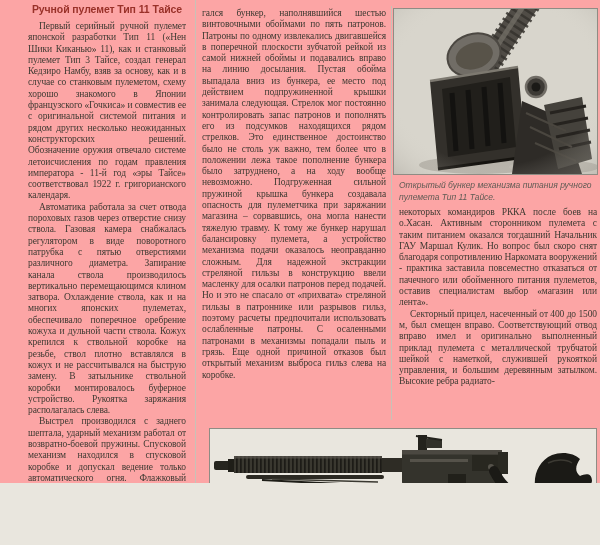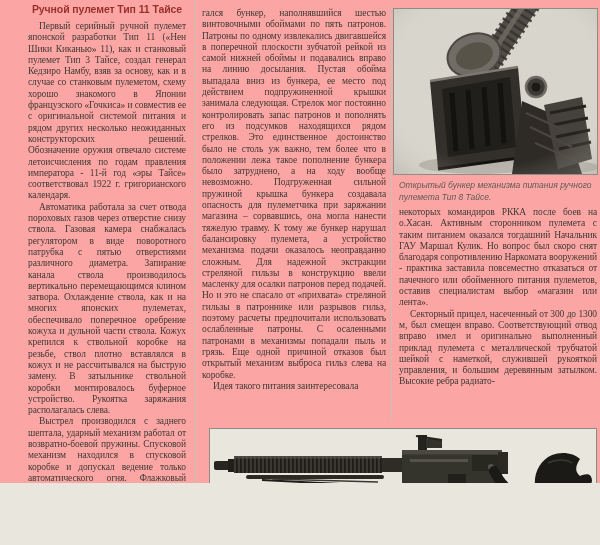--- a/index.html
+++ b/index.html
@@ -48,21 +48,20 @@
   <div class="col col1">
     <h1 class="title">Ручной пулемет Тип 11 Тайсе</h1>
     <p>Первый серийный ручной пулемет японской разработки Тип 11 («Нен Шики Киканью» 11), как и станковый пулемет Тип 3 Тайсе, создал генерал Кедзиро Намбу, взяв за основу, как и в случае со станковым пулеметом, схему хорошо знакомого в Японии французского «Гочкиса» и совместив ее с оригинальной системой питания и рядом других несколько неожиданных конструкторских решений. Обозначение оружия отвечало системе летоисчисления по годам правления императора - 11-й год «эры Тайсе» соответствовал 1922 г. григорианского календаря.</p>
     <p>Автоматика работала за счет отвода пороховых газов через отверстие снизу ствола. Газовая камера снабжалась регулятором в виде поворотного патрубка с пятью отверстиями различного диаметра. Запирание канала ствола производилось вертикально перемещающимся клином затвора. Охлаждение ствола, как и на многих японских пулеметах, обеспечивало поперечное оребрение кожуха и дульной части ствола. Кожух крепился к ствольной коробке на резьбе, ствол плотно вставлялся в кожух и не рассчитывался на быструю замену. В затыльнике ствольной коробки монтировалось буферное устройство. Рукоятка заряжания располагалась слева.</p>
     <p>Выстрел производился с заднего шептала, ударный механизм работал от возвратно-боевой пружины. Спусковой механизм находился в спусковой коробке и допускал ведение только автоматического огня. Флажковый предохранитель смонтирован слева над спусковой скобой.</p>
     <p>Пулемет был рассчитан под 6,5-мм патрон Тип 38 с остроконечной пулей, канал ствола, как и у винтовки «Арисака», имел сегментную нарезку. С левой стороны ствольной коробки распола-</p>
   </div>
 
   <div class="col col2">
     <p class="cont">гался бункер, наполнявшийся шестью винтовочными обоймами по пять патронов. Патроны по одному извлекались двигавшейся в поперечной плоскости зубчатой рейкой из самой нижней обоймы и подавались вправо на линию досылания. Пустая обойма выпадала вниз из бункера, ее место под действием подпружиненной крышки занимала следующая. Стрелок мог постоянно контролировать запас патронов и пополнять его из подсумков находящихся рядом стрелков. Это единственное достоинство было не столь уж важно, тем более что в положении лежа такое пополнение бункера было затруднено, а на ходу вообще невозможно. Подгруженная сильной пружиной крышка бункера создавала опасность для пулеметчика при заряжании магазина – сорвавшись, она могла нанести тяжелую травму. К тому же бункер нарушал балансировку пулемета, а устройство механизма подачи оказалось неоправданно сложным. Для надежной экстракции стреляной гильзы в конструкцию ввели масленку для осалки патронов перед подачей. Но и это не спасало от «прихвата» стреляной гильзы в патроннике или разрывов гильз, поэтому расчеты предпочитали использовать ослабленные патроны. С осаленными патронами в механизмы попадали пыль и грязь. Еще одной причиной отказов был открытый механизм выброса гильз слева на коробке.</p>
-    <p>Идея такого питания заинтересовала</p>
   </div>
 
   <figure class="fig figtop" style="margin:0">
     <svg width="203" height="165" viewBox="0 0 203 165" xmlns="http://www.w3.org/2000/svg">
       <defs>
         <radialGradient id="vig" cx="50%" cy="45%" r="80%">
           <stop offset="62%" stop-color="#d8d5cc" stop-opacity="0"></stop>
           <stop offset="100%" stop-color="#8f8b82" stop-opacity="0.45"></stop>
         </radialGradient>
       </defs>
@@ -88,25 +87,25 @@
       <circle cx="142" cy="78" r="10" fill="#3d3a35" stroke="#716d66" stroke-width="2.5"></circle>
       <circle cx="142" cy="78" r="4.5" fill="#1b1a17"></circle>
 
       <path d="M128 92 L170 110 L188 165 L118 165 Z" fill="#2e2b27"></path>
       <path d="M150 96 L188 88 L198 150 L164 160 Z" fill="#45423c"></path>
       <path d="M156 104 L192 97 M159 116 L194 109 M162 128 L196 121 M165 140 L197 133" stroke="#26231f" stroke-width="3"></path>
       <path d="M132 104 L172 122 M136 118 L178 138 M141 134 L182 152" stroke="#4a463f" stroke-width="2"></path>
       <rect width="203" height="165" fill="url(#vig)"></rect>
     </svg>
   </figure>
-  <div class="caption cap1">Открытый бункер механизма питания ручного пулемета Тип 8 Тайсе.</div>
+  <div class="caption cap1">Открытый бункер механизма питания ручного пулемета Тип 11 Тайсе.</div>
 
   <div class="col col3">
     <p class="cont">некоторых командиров РККА после боев на о.Хасан. Активным сторонником пулемета с таким питанием оказался тогдашний Начальник ГАУ Маршал Кулик. Но вопрос был скоро снят благодаря сопротивлению Наркомата вооружений - практика заставила повсеместно отказаться от пачечного или обойменного питания пулеметов, оставив специалистам выбор «магазин или лента».</p>
-    <p>Секторный прицел, насеченный от 300 до 1300 м, был смещен вправо. Соответствующий отвод вправо имел и оригинально выполненный приклад пулемета с металлической трубчатой шейкой с наметкой, служившей рукояткой управления, и большим деревянным затылком. Высокие ребра радиато-</p>
+    <p>Секторный прицел, насеченный от 400 до 1500 м, был смещен вправо. Соответствующий отвод вправо имел и оригинально выполненный приклад пулемета с металлической трубчатой шейкой с наметкой, служившей рукояткой управления, и большим деревянным затылком. Высокие ребра радиато-</p>
   </div>
 
   <figure class="fig figbottom" style="margin:0">
     <svg width="386" height="81" viewBox="0 0 386 81" xmlns="http://www.w3.org/2000/svg">
       <defs>
         <pattern id="fins" width="4" height="17" patternUnits="userSpaceOnUse">
           <rect width="4" height="17" fill="#3a3830"></rect>
           <rect x="2.2" width="1.4" height="17" fill="#151410"></rect>
         </pattern>
       </defs>

